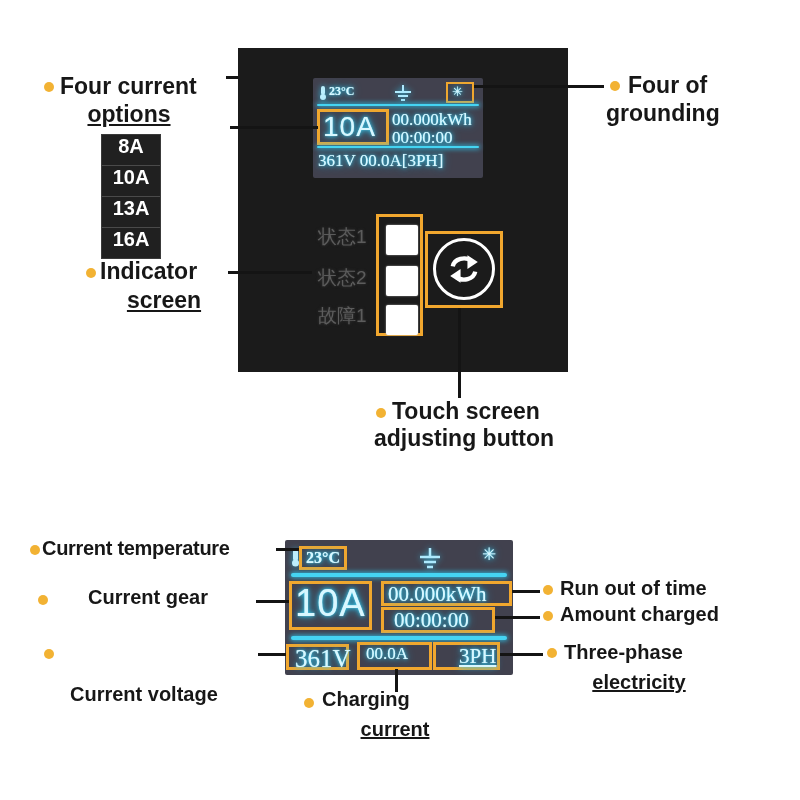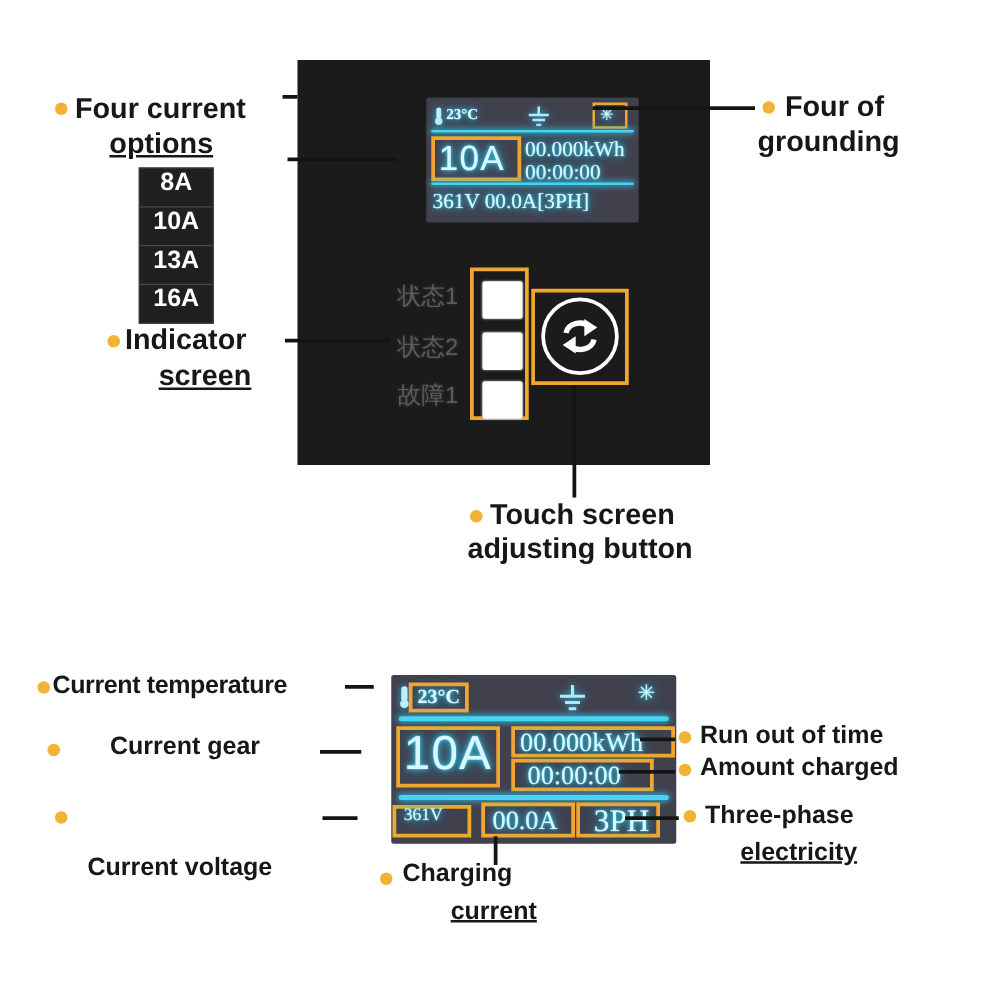--- a/index.html
+++ b/index.html
@@ -8,21 +8,21 @@
   .abs{position:absolute;}
   .ann{font:700 23px "Liberation Sans",sans-serif;color:#171717;white-space:nowrap;}
   .ann-sm{font-size:20px;}
   .bullet{width:10px;height:10px;border-radius:50%;background:#f2b233;}
   .hline{background:#141414;height:3px;}
   .vline{background:#141414;width:3px;}
   .obox{border:3px solid #f1a72e;box-sizing:border-box;}
   .obox2{border:2px solid #f1a72e;box-sizing:border-box;}
   .cy{color:#d8f7ff;text-shadow:0 0 1px #8ae8ff,0 0 4px #35cdf2,0 0 9px #21b7e6;}
   .serif{font-family:"Liberation Serif",serif;}
-  .lcd{background:#41414e;border-radius:2px;margin-left:28px;}
+  .lcd{background:#41414e;border-radius:2px;}
   .divider{background:#45d4f2;box-shadow:0 0 5px 1px rgba(47,195,234,.85);border-radius:2px;}
   .panel{background:#1b1b1b;}
   .opt-list{background:#202020;border:1px solid #3a3a3a;}
   .opt-item{height:30px;line-height:30px;text-align:center;color:#ffffff;
             font:700 20px "Liberation Sans",sans-serif;border-bottom:1px solid #4a4a4a;}
   .opt-item:last-child{border-bottom:none;}
   .cn{font:19px sans-serif;color:#5c5c5c;text-shadow:0 0 3px #3c3c3c;white-space:nowrap;}
   .led{background:#ffffff;border-radius:2px;box-shadow:0 0 2px #aaa;}
   .icon-cy{filter:drop-shadow(0 0 3px rgba(47,195,234,.9));}
   .center{text-align:center;text-decoration:underline;}
@@ -85,21 +85,21 @@
   </div>
 </div>
 
 <div class="abs bullet" style="left:44px;top:82px;"></div>
 <div class="abs ann" style="left:60px;top:73px;">Four current</div>
 <div class="abs ann center" style="left:60px;top:101px;width:138px;">options</div>
 
 <div class="abs hline" style="left:226px;top:76px;width:12px;"></div>
 <div class="abs hline" style="left:230px;top:126px;width:88px;"></div>
 
-<div class="abs opt-list" style="left:111px;top:134px;width:58px;">
+<div class="abs opt-list" style="left:101px;top:134px;width:58px;">
   <div class="opt-item">8A</div>
   <div class="opt-item">10A</div>
   <div class="opt-item">13A</div>
   <div class="opt-item">16A</div>
 </div>
 
 <div class="abs bullet" style="left:86px;top:268px;"></div>
 <div class="abs ann" style="left:100px;top:258px;">Indicator</div>
 <div class="abs ann center" style="left:100px;top:287px;width:128px;">screen</div>
 <div class="abs hline" style="left:228px;top:271px;width:84px;"></div>
@@ -140,27 +140,27 @@
   <div class="abs obox" style="left:96px;top:41px;width:131px;height:25px;">
     <span class="abs cy serif" style="left:4px;top:-2px;font-size:21px;">00.000kWh</span>
   </div>
   <div class="abs obox" style="left:96px;top:67px;width:114px;height:26px;">
     <span class="abs cy serif" style="left:10px;top:-2px;font-size:21px;">00:00:00</span>
   </div>
 
   <div class="abs divider" style="left:6px;top:96px;width:216px;height:4px;"></div>
 
   <div class="abs obox" style="left:1px;top:104px;width:63px;height:26px;">
-    <span class="abs cy serif" style="left:6px;top:-2px;font-size:14px;">361V</span>
+    <span class="abs cy serif" style="left:6px;top:-2px;font-size:25px;">361V</span>
   </div>
   <div class="abs obox" style="left:72px;top:102px;width:75px;height:28px;">
-    <span class="abs cy serif" style="left:6px;top:-1px;font-size:21px;">00.0A</span>
+    <span class="abs cy serif" style="left:6px;top:-1px;font-size:17px;">00.0A</span>
   </div>
   <div class="abs obox" style="left:148px;top:102px;width:67px;height:28px;">
-    <span class="abs cy serif" style="left:11px;top:-1px;font-size:25px;">3PH</span>
+    <span class="abs cy serif" style="left:23px;top:-1px;font-size:21px;text-decoration:underline;">3PH</span>
   </div>
 </div>
 
 <div class="abs bullet" style="left:30px;top:545px;"></div>
 <div class="abs ann ann-sm" style="left:42px;top:537px;letter-spacing:-0.3px;">Current temperature</div>
 <div class="abs hline" style="left:276px;top:548px;width:23px;"></div>
 
 <div class="abs bullet" style="left:38px;top:595px;"></div>
 <div class="abs ann ann-sm" style="left:88px;top:586px;">Current gear</div>
 <div class="abs hline" style="left:256px;top:600px;width:33px;"></div>

